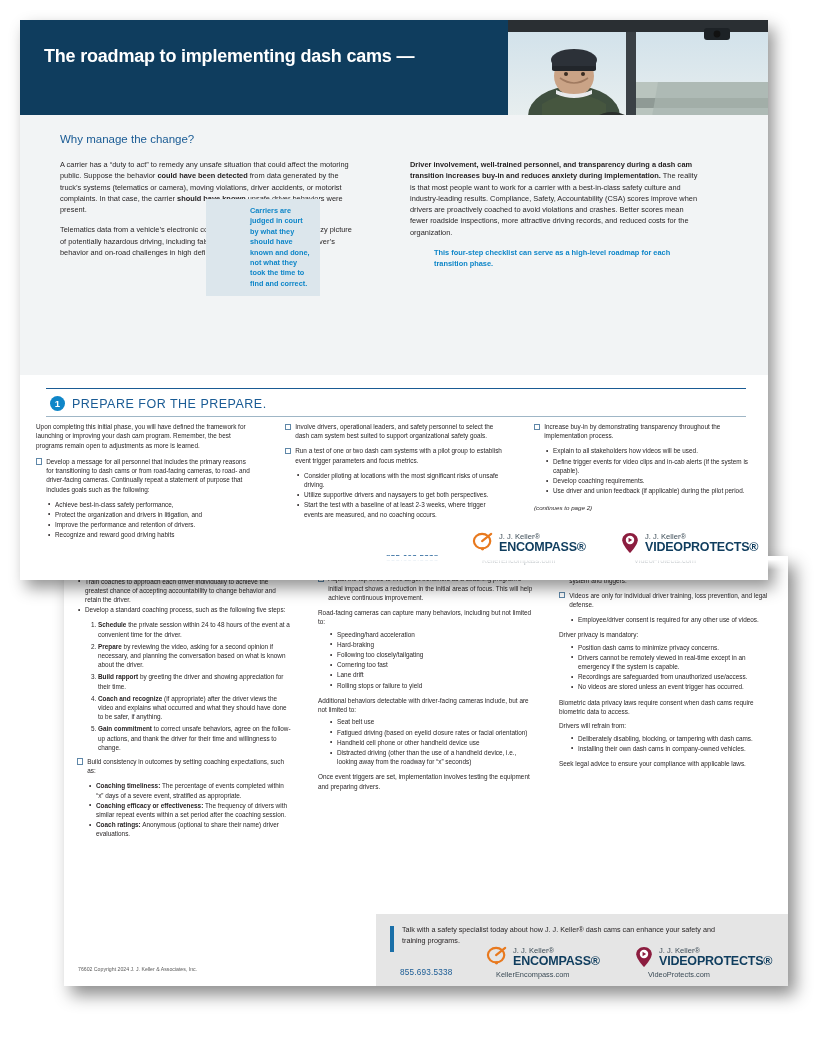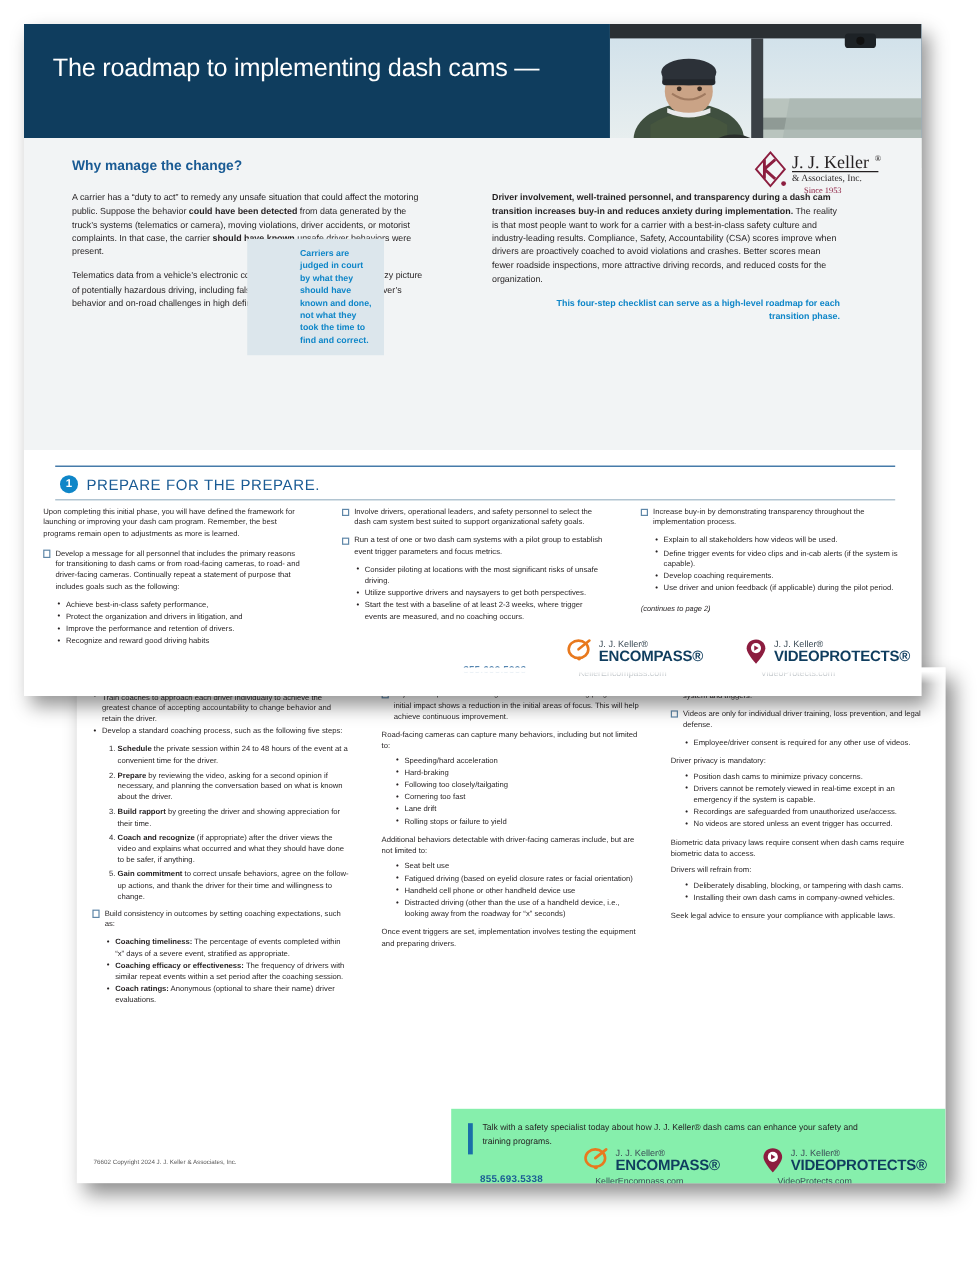--- a/index.html
+++ b/index.html
@@ -31,34 +31,34 @@
   .page1{
     position:absolute;left:20px;top:20px;width:748px;height:560px;
     background:#ffffff;
     box-shadow:6px 8px 15px rgba(0,0,0,.42);
     overflow:hidden;
   }
 
   
   .hdr{position:absolute;left:0;top:0;width:748px;height:95px;background:#0f3d5e;overflow:hidden;}
   .hdr-title{position:absolute;left:24px;top:24px;width:460px;color:#ffffff;}
-  .hdr-line1{font-size:21px;font-weight:normal;letter-spacing:-.2px;line-height:25px;}
+  .hdr-line1{font-size:18px;font-weight:bold;letter-spacing:-.2px;line-height:25px;}
   .hdr-line2{font-size:20.5px;font-weight:normal;letter-spacing:.2px;line-height:26px;margin-top:1px;}
 
   
   .photo{position:absolute;left:488px;top:0;width:260px;height:120px;overflow:hidden;}
 
   
   .intro{position:absolute;left:0;top:95px;width:748px;height:260px;background:#f2f4f5;}
-  .why{color:#1a5b94;font-size:11.5px;font-weight:bold;margin-bottom:9px;}
+  .why{color:#1a5b94;font-size:11.5px;font-weight:normal;margin-bottom:9px;}
   .col-l{position:absolute;left:40px;top:44px;width:300px;}
   .col-r{position:absolute;left:390px;top:44px;width:290px;}
   p.body{font-size:7.4px;line-height:11.3px;color:#231f20;margin:0 0 9px 0;text-align:left;}
   p.body b{font-weight:bold;}
-  .hl{color:#0f86c8;font-weight:bold;font-size:7.4px;line-height:11.3px;margin:0;text-align:right;}
+  .hl{color:#0f86c8;font-weight:bold;font-size:7.4px;line-height:11.3px;margin:0;}
   .quotebox{
     position:absolute;left:186px;top:84px;width:114px;background:#dce6ec;
     padding:7px 8px;box-sizing:border-box;
   }
   .quotebox .q{color:#0f86c8;font-weight:bold;font-size:7.3px;line-height:10.4px;margin-left:36px;}
   .kellerlogo{position:absolute;left:608px;top:10px;width:108px;height:42px;}
 
   
   .step{position:absolute;left:0;top:368px;width:748px;}
   .step-rule{position:absolute;left:26px;top:0;width:700px;height:1.2px;background:#1a5b94;}
@@ -90,29 +90,29 @@
   ul.bul li:before{content:"•";position:absolute;left:1px;top:-.5px;color:#231f20;font-size:6.5px;}
   ul.bul.ind{margin-left:11px;}
   ol.num{margin:2px 0 5px 13px;padding:0 0 0 8px;}
   ol.num li{font-size:6.4px;line-height:9.2px;color:#231f20;margin-bottom:3px;}
   ol.num li b{font-weight:bold;}
   .cont{font-size:6.2px;font-style:italic;color:#231f20;margin-top:9px;}
   .plain{font-size:6.4px;line-height:9.3px;color:#231f20;margin:5px 0 3px 0;}
 
   
   .p1foot{position:absolute;left:0;top:516px;width:748px;height:44px;}
-  .phone{position:absolute;left:366px;top:18px;font-size:8.2px;color:#1a5b94;font-weight:bold;letter-spacing:.2px;}
+  .phone{position:absolute;left:366px;top:18px;font-size:8.2px;color:#1a5b94;font-weight:normal;letter-spacing:.2px;}
   .logoblk{position:absolute;display:flex;align-items:flex-start;gap:5px;}
   .logo-txt .l1{font-size:7.6px;color:#3a4a55;line-height:9px;}
   .logo-txt .l2{font-size:12.5px;font-weight:bold;color:#0f3d5e;line-height:13px;letter-spacing:-.2px;}
   .logo-url{position:absolute;font-size:7.4px;color:#3a4a55;}
 
   
   .p2foot{position:absolute;left:0;top:352px;width:724px;height:78px;}
-  .ctabox{position:absolute;left:312px;top:16px;width:412px;height:78px;background:#86efac;}
+  .ctabox{position:absolute;left:312px;top:6px;width:412px;height:78px;background:#e5e5e5;}
   .ctabar{position:absolute;left:14px;top:12px;width:4px;height:26px;background:#1a6fa8;}
   .ctatext{position:absolute;left:26px;top:11px;width:330px;font-size:7.2px;line-height:10.5px;color:#231f20;}
   .copyright{position:absolute;left:14px;top:58px;font-size:5.2px;color:#5a5a5a;}
 </style>
 </head>
 <body>
 
 <div class="stage">
 
   <div class="page2">
@@ -289,32 +289,20 @@
       <div class="quotebox">
         <div class="q">Carriers are judged in court by what they should have known and done, not what they took the time to find and correct.</div>
       </div>
 
 
       <div class="col-r">
         <p class="body" id="introP2"><b>Driver involvement, well-trained personnel, and transparency during a dash cam transition increases buy-in and reduces anxiety during implementation.</b><span> The reality is that most people want to work for a carrier with a best-in-class safety culture and industry-leading results. Compliance, Safety, Accountability (CSA) scores improve when drivers are proactively coached to avoid violations and crashes. Better scores mean fewer roadside inspections, more attractive driving records, and reduced costs for the organization.</span></p>
         <p class="hl" style="margin-left:24px">This four-step checklist can serve as a high-level roadmap for each transition phase.</p>
       </div>
 
-      <div class="kellerlogo">
-        <svg width="108" height="42" viewBox="0 0 108 42">
-          <path d="M14 2 L26 16 L14 30 L2 16 Z" fill="none" stroke="#8c1d3f" stroke-width="1.6"></path>
-          <path d="M9 8 L9 24 M9 16 L18 8 M9 16 L18 24" stroke="#8c1d3f" stroke-width="2.4" fill="none"></path>
-          <circle cx="25" cy="28" r="2" fill="#8c1d3f"></circle>
-          <text x="32" y="15" font-family="Liberation Serif, serif" font-size="15" fill="#231f20">J. J. Keller</text>
-          <text x="101" y="9" font-family="Liberation Serif, serif" font-size="7" fill="#231f20">®</text>
-          <line x1="32" y1="18" x2="104" y2="18" stroke="#231f20" stroke-width="1"></line>
-          <text x="32" y="26" font-family="Liberation Serif, serif" font-size="8" fill="#231f20">&amp; Associates, Inc.</text>
-          <text x="42" y="36" font-family="Liberation Serif, serif" font-size="7" fill="#8c1d3f">Since 1953</text>
-        </svg>
-      </div>
     </div>
 
     <div class="step">
       <div class="step-rule"></div>
       <div class="step-head">
         <div class="step-num">1</div>
         <div class="step-title">PREPARE FOR THE PREPARE.</div>
       </div>
       <div class="step-rule2"></div>
 

